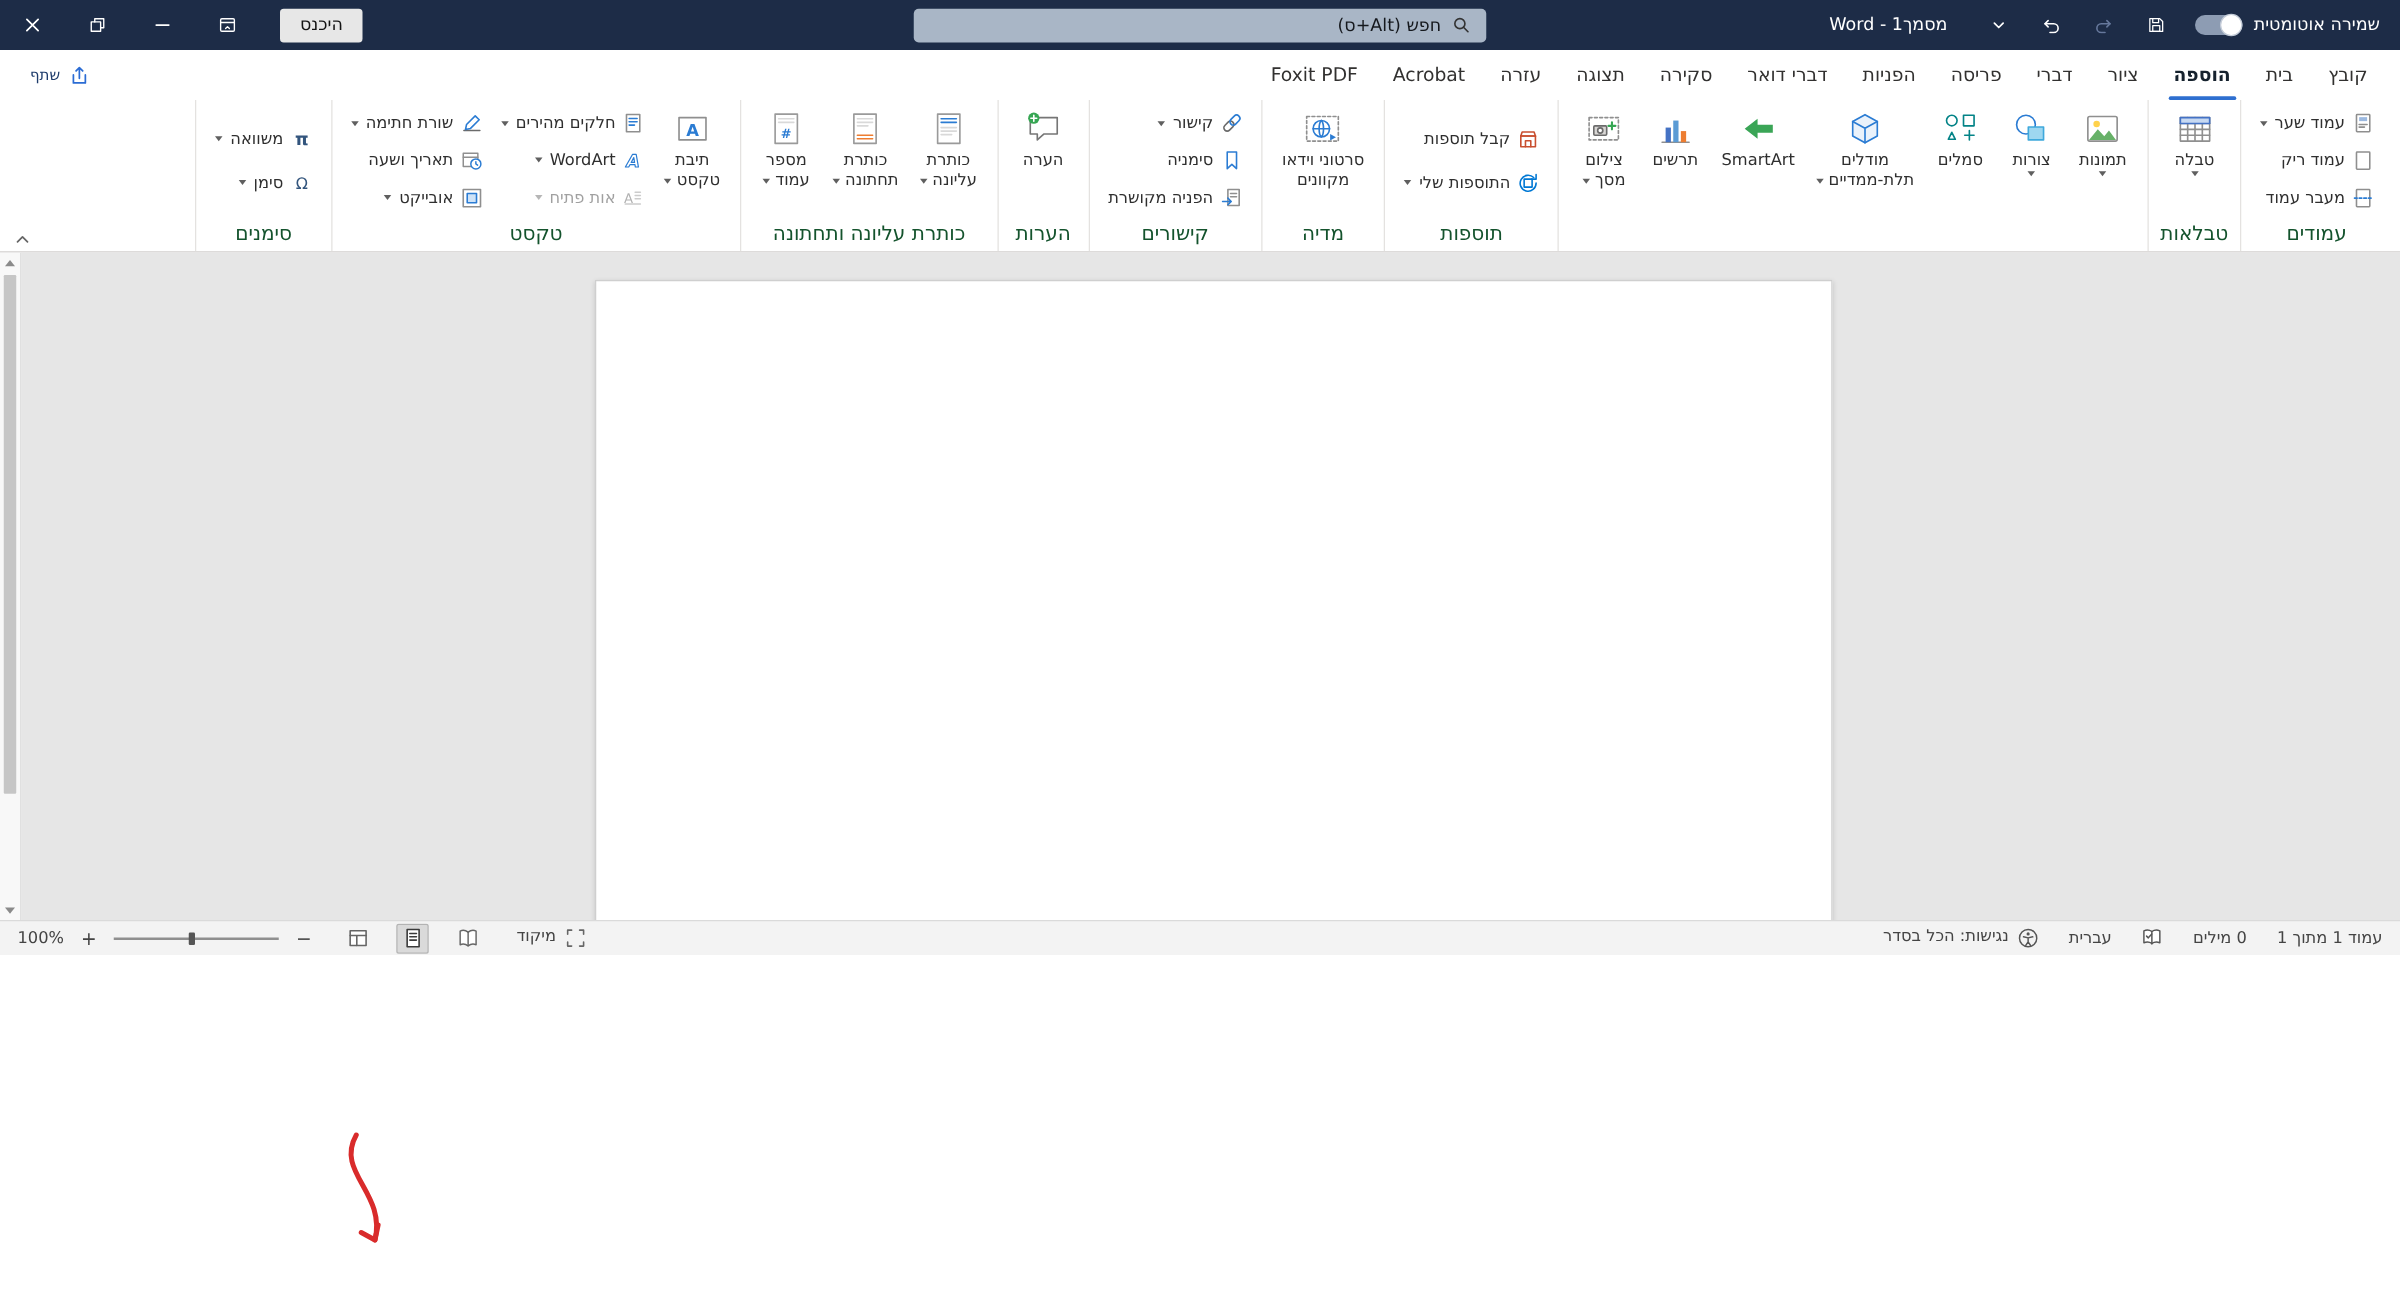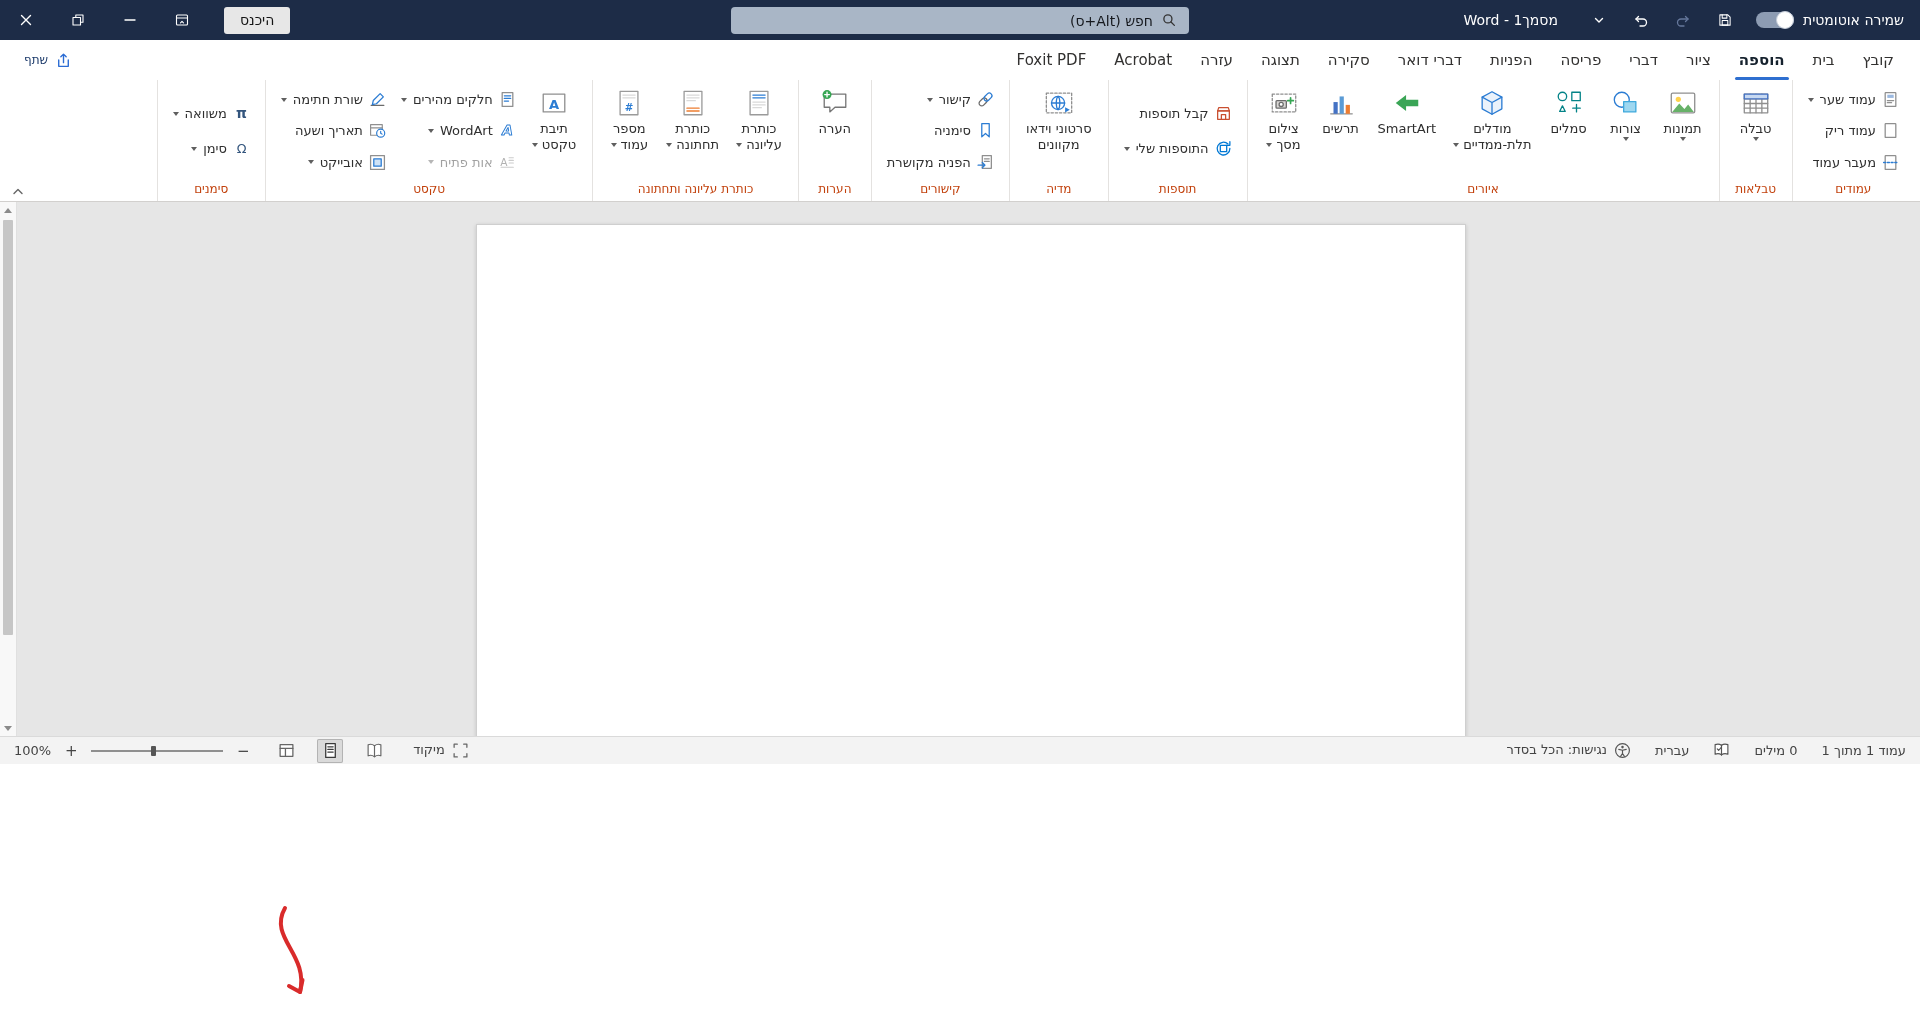--- a/index.html
+++ b/index.html
@@ -24,21 +24,21 @@
 .tabrow{height:40px;flex:0 0 40px;background:#fff;display:flex;align-items:stretch;padding:0 12px}
 .tabs{display:flex;align-items:stretch}
 .tab{border:none;background:none;padding:0 14px;font-size:15px;color:#323130;display:flex;align-items:center;position:relative;white-space:nowrap}
 .tab.active{font-weight:bold;color:#16222e}
 .tab.active::after{content:"";position:absolute;left:10px;right:10px;bottom:0;height:3px;background:#2e6fd0;border-radius:2px}
 .share-btn{margin-inline-start:auto;display:flex;align-items:center;gap:7px;border:none;background:none;font-size:12px;color:#1d3b6b;padding:2px 12px;white-space:nowrap}
 
 .ribbon{height:122px;flex:0 0 122px;background:#fff;border-bottom:1px solid #d2d0ce;display:flex;align-items:stretch;padding:0 6px;position:relative;overflow:hidden}
 .rb-group{display:flex;flex-direction:column;border-left:1px solid #e4e2e0;padding:3px 9px 0}
 .rb-content{flex:1;display:flex;align-items:stretch;gap:3px}
-.rb-label{font-size:12px;color:#c2410c;text-align:center;padding:3px 0 5px;white-space:nowrap}
+.rb-label{font-size:16px;color:#14532d;text-align:center;padding:3px 0 5px;white-space:nowrap}
 .btn-lg{display:flex;flex-direction:column;align-items:center;padding:5px 7px 2px;min-width:54px;border-radius:3px;color:#2f2f2f;font-size:13px}
 .ic-lg{width:30px;height:30px;margin-bottom:3px}
 .lg-line{display:flex;align-items:center;justify-content:center;gap:4px;line-height:16px;white-space:nowrap}
 .rb-stack{display:flex;flex-direction:column;justify-content:space-around;padding:1px 0}
 .rb-stack.two{justify-content:center;gap:14px}
 .btn-sm{display:flex;align-items:center;gap:6px;padding:2px 6px;font-size:13px;color:#2f2f2f;border-radius:3px;white-space:nowrap}
 .ic-sm{width:17px;height:17px}
 .chev{width:0;height:0;border-left:3.5px solid transparent;border-right:3.5px solid transparent;border-top:4px solid #5f5f5f;display:inline-block}
 .dis{opacity:.45}
 .collapse-btn{position:absolute;left:8px;bottom:2px;border:none;background:none;width:20px;height:16px;display:flex;align-items:center;justify-content:center}
@@ -351,21 +351,20 @@
                 <div class="lg-line">
                   <span>צילום</span>
                 </div>
                 <div class="lg-line">
                   <span>מסך</span>
                   <span class="chev"></span>
                 </div>
               </div>
             </div>
           </div>
-          <div class="rb-label">איורים</div>
         </div>
         <div class="rb-group">
           <div class="rb-content">
             <div class="rb-stack two">
               <div class="btn-sm">
                 <span class="icon ic-sm">
                   <svg xmlns="http://www.w3.org/2000/svg" viewBox="0 0 16 16" fill="none" stroke-width="1.2" stroke-linecap="round" stroke-linejoin="round">
                     <path d="M2.5 5.5l1-3h9l1 3" stroke="#c94f30"></path>
                     <rect x="2.5" y="5.5" width="11" height="8" stroke="#c94f30" fill="#fff"></rect>
                     <path d="M6 13.5V9h4v4.5" stroke="#c94f30"></path>

